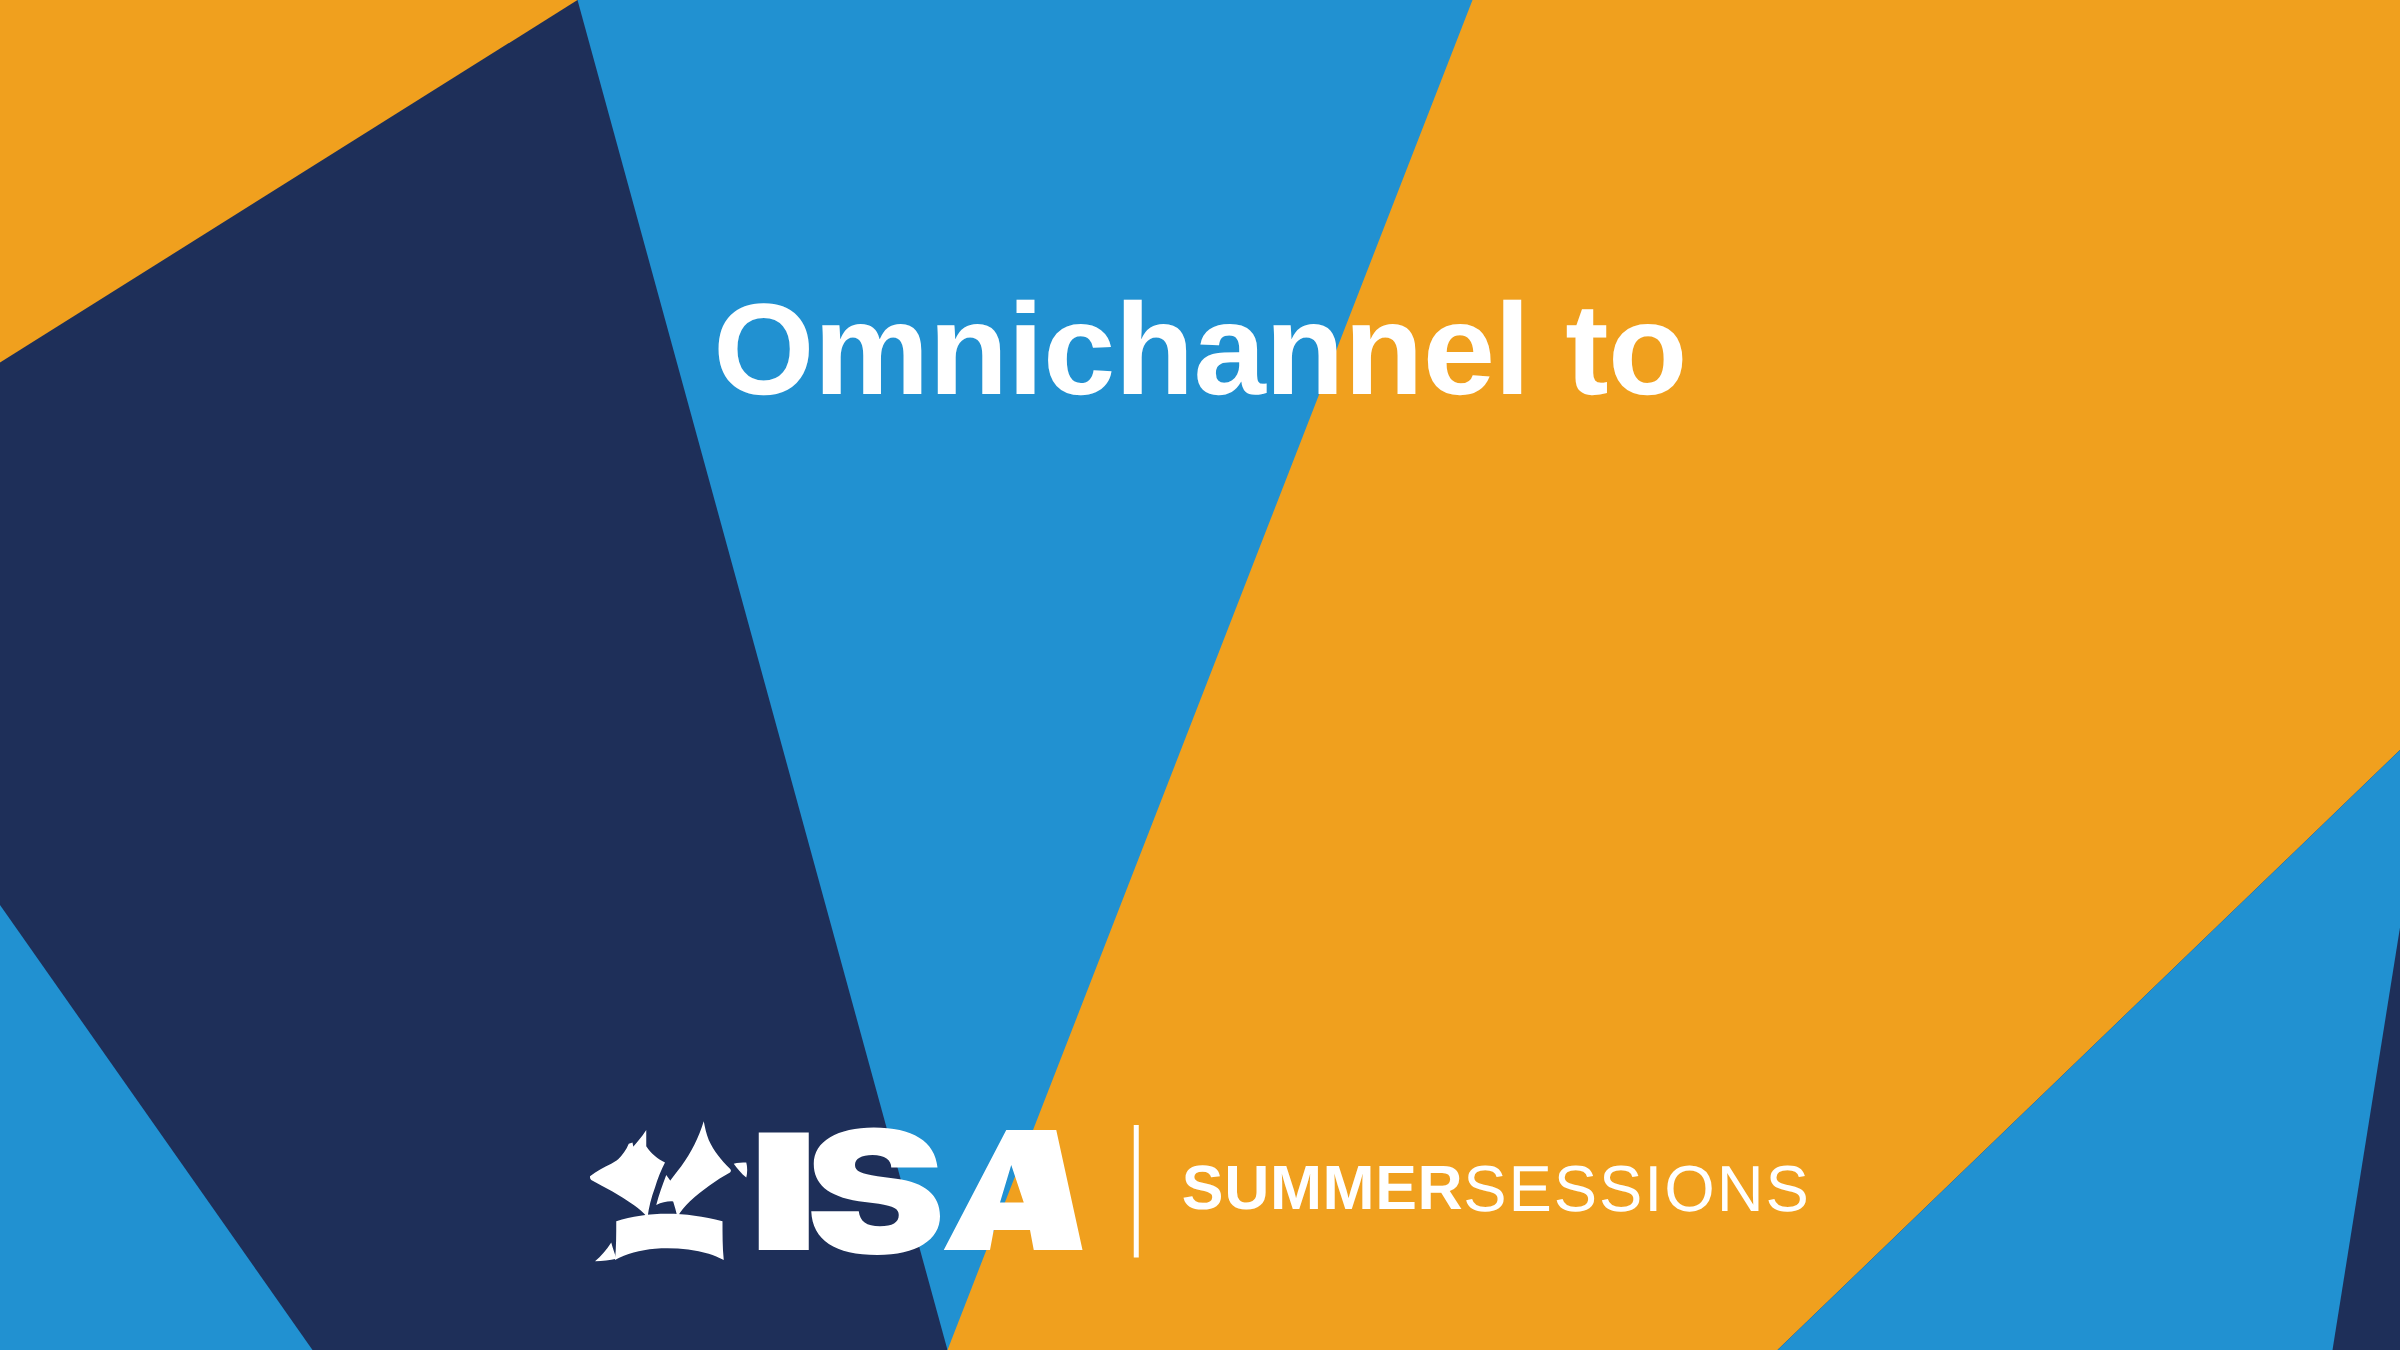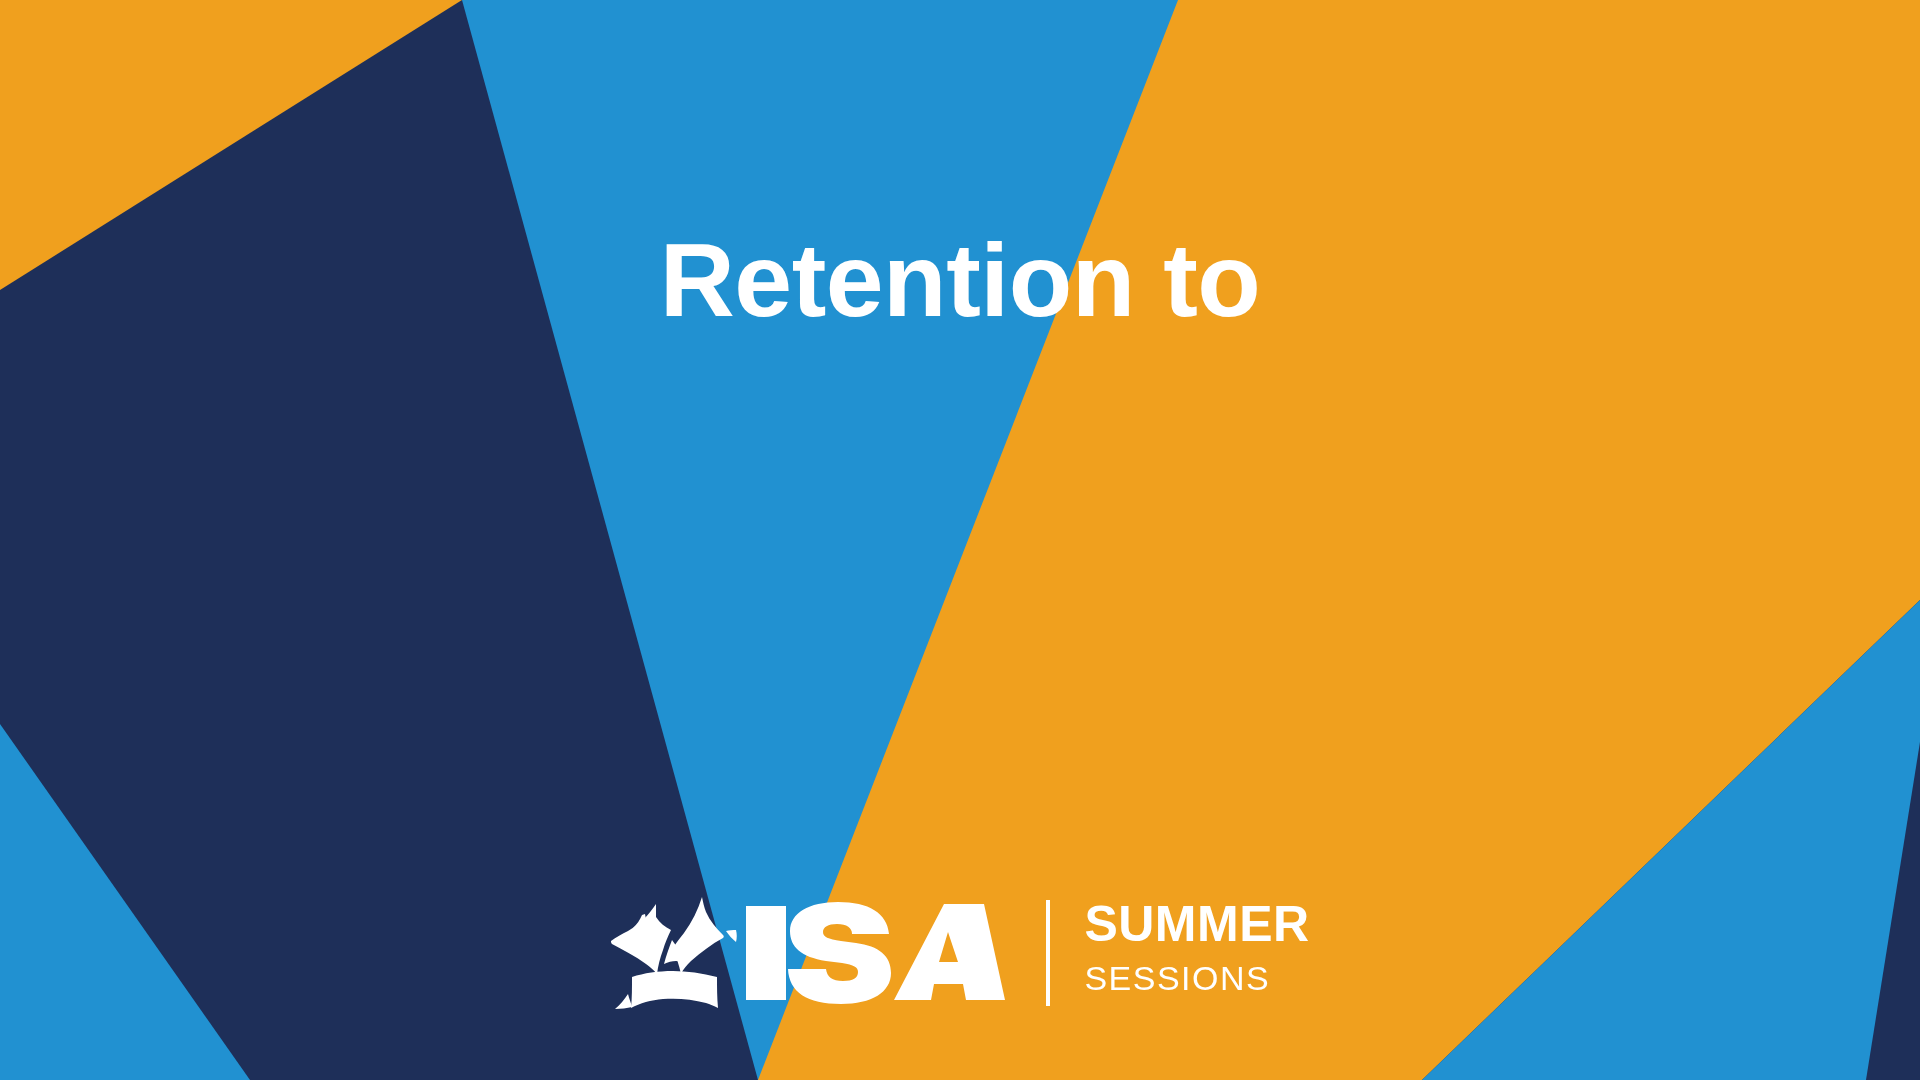--- a/index.html
+++ b/index.html
@@ -91,39 +91,39 @@
     width: 4px;
     height: 106px;
     background: #FFFFFF;
     margin: 0 34px 0 40px;
     flex: 0 0 auto;
   }
 
   
   #summer-sessions {
     display: flex;
-    flex-direction: column;
+    flex-direction: row;
     justify-content: center;
     flex: 0 0 auto;
     padding-bottom: 2px;
   }
   .ss-line-1 {
     color: #FFFFFF;
     font-family: "Liberation Sans", sans-serif;
     font-weight: bold;
     font-size: 50px;
     line-height: 52px;
     letter-spacing: 0.5px;
     white-space: nowrap;
   }
   .ss-line-2 {
     color: #FFFFFF;
     font-family: "Liberation Sans", sans-serif;
     font-weight: normal;
-    font-size: 34px;
+    font-size: 52px;
     line-height: 56px;
     letter-spacing: 1.5px;
     white-space: nowrap;
   }
 </style>
 </head>
 <body>
 
 <div id="slide">
 
@@ -138,21 +138,21 @@
     <polygon points="1462,0 1920,0 1920,600 1422,1080 758,1080 1178,0" fill="#F0A01E"></polygon>
 
     <polygon points="1920,600 1920,1080 1422,1080" fill="#2191D1"></polygon>
 
     <polygon points="1920,742 1920,1080 1866,1080" fill="#1E2F59"></polygon>
 
     <polygon points="0,724 250,1080 0,1080" fill="#2191D1"></polygon>
   </svg>
 
   <div id="title-block">
-    <span class="title-line">Retention to</span>
+    <span class="title-line">Omnichannel to</span>
   </div>
 
   <div id="logo-lockup">
     <div id="logo-inner">
 
       <svg id="isa-emblem" viewBox="0 0 128 118" fill="#FFFFFF" aria-hidden="true">
 
         <path d="M46 10 C38 22 30 30 18 37 C12 40 6 43 1 47 C1 48 1 49 2 50
                  C13 56 25 62 36 70 C40 73 44 76 47 80
                  C48 72 50 64 53 56 C55 49 58 42 61 36

